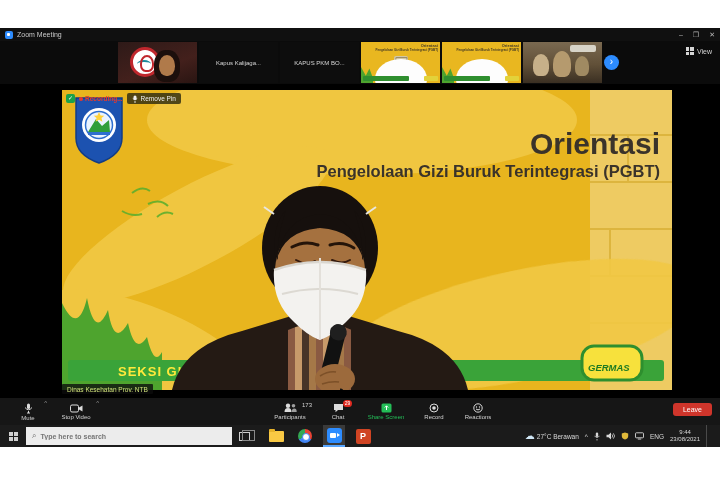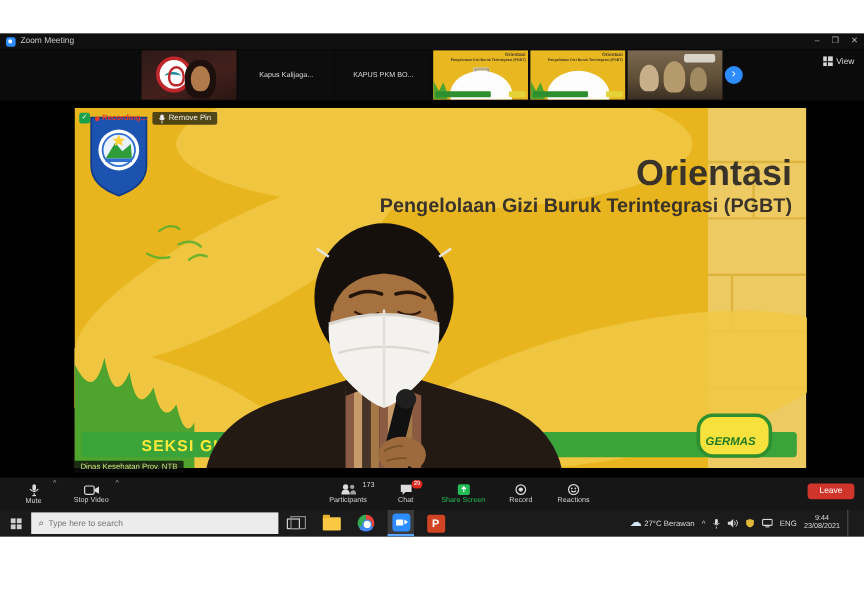--- a/index.html
+++ b/index.html
@@ -72,21 +72,21 @@
   .share .lbl { color:#23bd57; }
   .leave-btn { position:absolute; right:8px; top:5px; background:#cf352b; color:#fff; font-size:7px; padding:3px 10px; border-radius:3px; cursor:pointer; }
 
   
   .taskbar { height:22px; background:#1b1b1b; display:flex; align-items:center; position:relative; }
   .start-btn { width:26px; height:22px; display:flex; align-items:center; justify-content:center; cursor:pointer; }
   .win-logo { width:9px; height:9px; display:grid; grid-template-columns:1fr 1fr; gap:1px; }
   .win-logo i { background:#cfcfcf; }
   .search-box { width:206px; height:18px; background:#ececec; display:flex; align-items:center; gap:4px; padding:0 6px; }
   .search-box .mag { color:#555; font-size:8px; }
-  .search-box input { border:none; outline:none; background:transparent; font-size:7px; color:#333; width:100%; font-family:"Liberation Sans",sans-serif; }
+  .search-box input { border:none; outline:none; background:transparent; font-size:7px; color:#333; width:100%; font-family:"Liberation Sans",sans-serif;font-weight:bold; }
   .taskview-btn { width:24px; height:22px; display:flex; align-items:center; justify-content:center; cursor:pointer; }
   .tv-icon { width:11px; height:9px; border:1px solid #cfcfcf; position:relative; }
   .tv-icon::after { content:""; position:absolute; left:2px; top:-3px; width:11px; height:9px; border:1px solid #8a8a8a; }
   .task-icons { display:flex; align-items:center; gap:7px; margin-left:9px; }
   .ticon { width:22px; height:22px; display:flex; align-items:center; justify-content:center; cursor:pointer; position:relative; }
   .folder-icon { width:15px; height:11px; background:#f9c944; border-radius:1px; position:relative; }
   .folder-icon::before { content:""; position:absolute; left:0; top:-2px; width:6px; height:3px; background:#e7b32a; border-radius:1px 1px 0 0; }
   .chrome-icon { width:14px; height:14px; border-radius:50%; background:conic-gradient(#ea4335 0 33%, #4285f4 33% 66%, #34a853 66% 100%); position:relative; }
   .chrome-icon::after { content:""; position:absolute; left:4px; top:4px; width:6px; height:6px; background:#fff; border-radius:50%; border:1px solid #4285f4; }
   .zoom-active { background:#3a3a3a; border-bottom:2px solid #58a6ff; }

